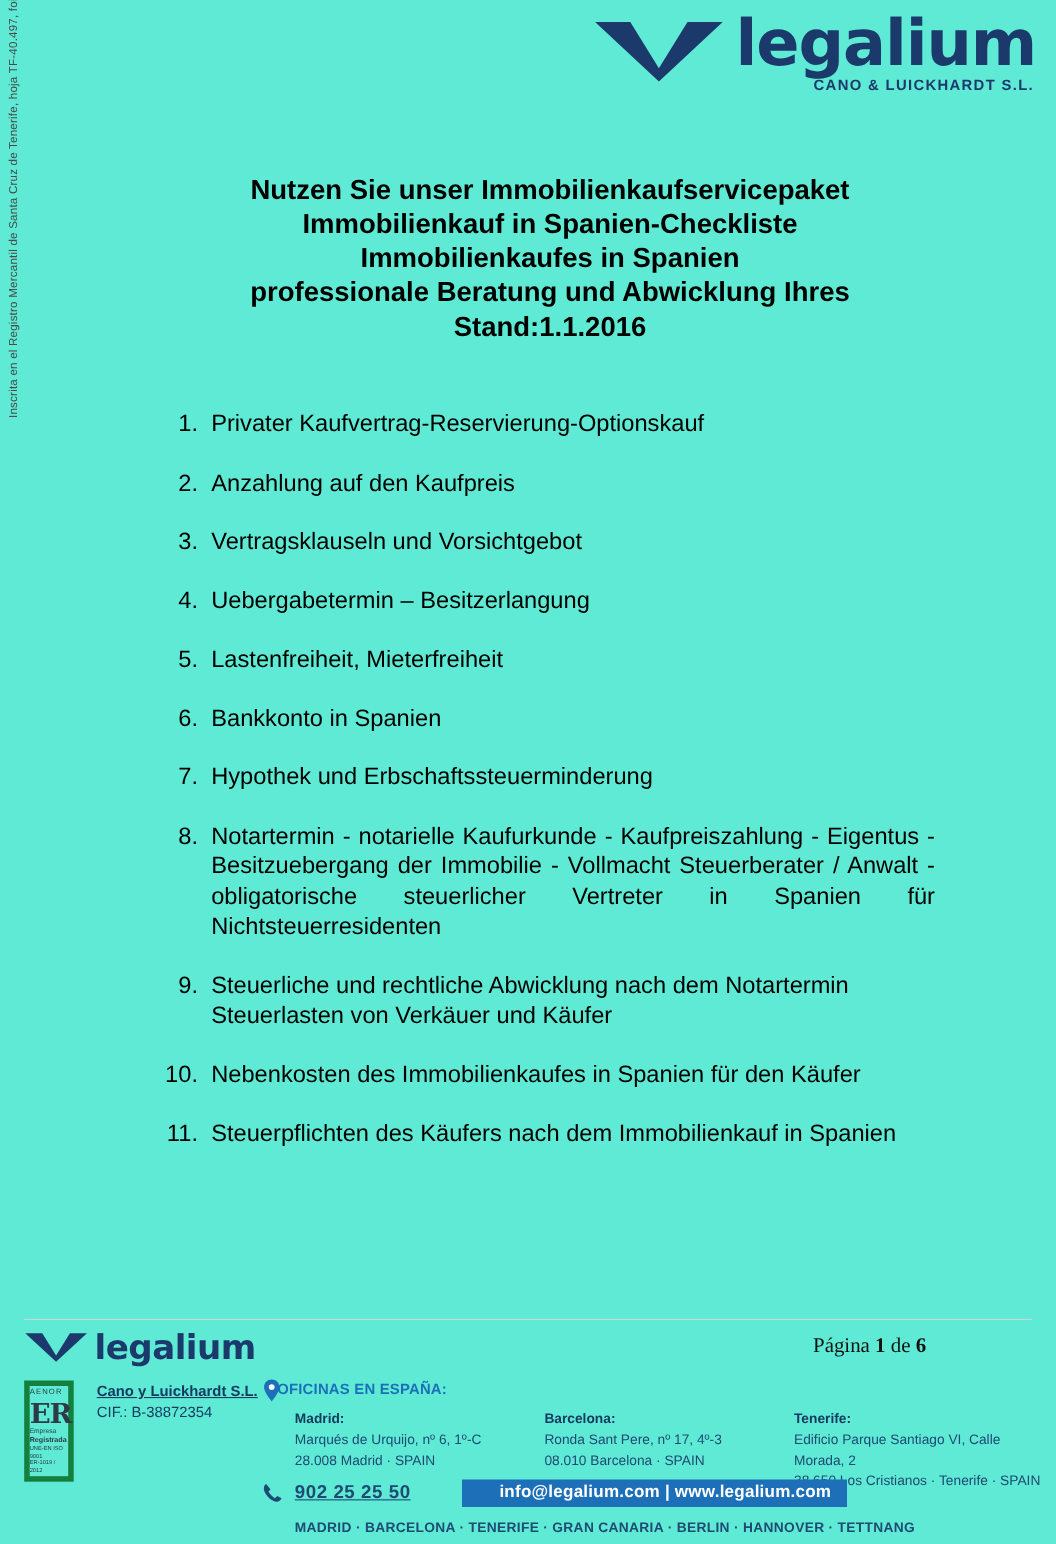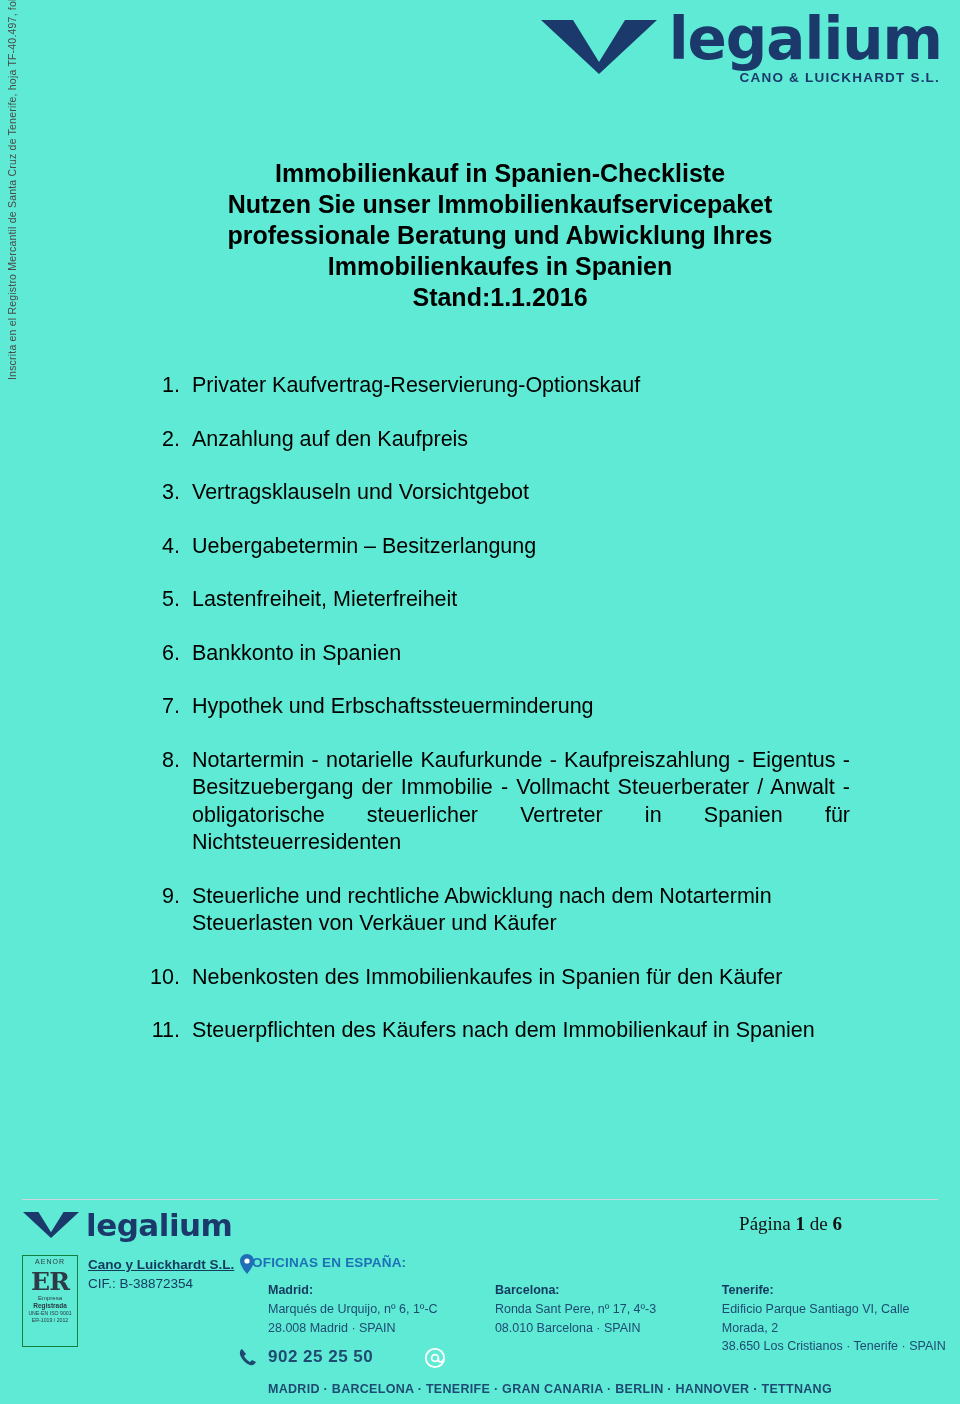--- a/index.html
+++ b/index.html
@@ -156,25 +156,25 @@
     font-family: "Liberation Serif", serif;
     font-size: 19px;
     color: #111;
   }
   .page-number b { font-weight: 700; }
 
   .aenor {
     position: absolute;
     left: 22px;
     top: 56px;
-    width: 56px;
+    width: 45px;
     height: 92px;
-    border: 1px solid #15803d;
+    border: 5px solid #15803d;
     box-sizing: border-box;
-    text-align: center;
+    text-align: left;
     font-size: 6px;
     color: #2e3a45;
     line-height: 1.25;
     padding-top: 2px;
   }
   .aenor .big {
     font-family: "DejaVu Serif", serif;
     font-size: 25px;
     font-weight: 700;
     letter-spacing: -1px;
@@ -235,20 +235,21 @@
     display: flex;
     align-items: center;
     gap: 10px;
   }
   .phone-icon { width: 20px; height: 20px; }
   .phone-num {
     font-size: 17px;
     font-weight: 700;
     color: #1f4a72;
     letter-spacing: 0.5px;
+    text-decoration: underline;
   }
   .email-bar {
     position: absolute;
     left: 420px;
     top: 146px;
     background: #1d70b8;
     color: #ffffff;
     font-size: 15.5px;
     font-weight: 700;
     padding: 3px 14px 4px 34px;
@@ -283,24 +284,24 @@
     </svg>
     <div class="logo-text-wrap">
       <div class="logo-word">legalium</div>
       <div class="logo-sub">CANO &amp; LUICKHARDT S.L.</div>
     </div>
   </div>
 
   <div class="side-registry">Inscrita en el Registro Mercantil de Santa Cruz de Tenerife, hoja TF-40.497, folio 95, tomo 2874, Sección General, inscripción 1ª</div>
 
   <div class="title-block">
+    <div>Nutzen Sie unser Immobilienkaufservicepaket</div>
     <div>Immobilienkauf in Spanien-Checkliste</div>
-    <div>Nutzen Sie unser Immobilienkaufservicepaket</div>
+    <div>Immobilienkaufes in Spanien</div>
     <div>professionale Beratung und Abwicklung Ihres</div>
-    <div>Immobilienkaufes in Spanien</div>
     <div>Stand:1.1.2016</div>
   </div>
 
   <div class="list">
     <div class="list-item">
       <span class="list-num">1.</span>
       <span class="list-text nojust">Privater Kaufvertrag-Reservierung-Optionskauf</span>
     </div>
     <div class="list-item">
       <span class="list-num">2.</span>
@@ -404,16 +405,17 @@
         <path d="M4 2 c-2 1-3 4-1 8 c2 4 6 7 9 8 c3 1 5-1 6-3 l-4-2 l-2 2 c-2-1-5-4-6-6 l2-2 z" fill="#1f4a72"></path>
       </svg>
       <div class="phone-num">902 25 25 50</div>
     </div>
 
     <svg class="at-icon" viewBox="0 0 22 22">
       <circle cx="11" cy="11" r="9.2" fill="none" stroke="#ffffff" stroke-width="1.8"></circle>
       <circle cx="11" cy="11" r="3.4" fill="none" stroke="#ffffff" stroke-width="1.8"></circle>
       <path d="M14.4 11 v3 a3 3 0 0 0 5 -2" fill="none" stroke="#ffffff" stroke-width="1.8"></path>
     </svg>
+    <div class="email-bar">info@legalium.com | www.legalium.com</div>
 
     <div class="cities-line">MADRID · BARCELONA · TENERIFE · GRAN CANARIA · BERLIN · HANNOVER · TETTNANG</div>
   </div>
 </div>
 
 </body></html>

